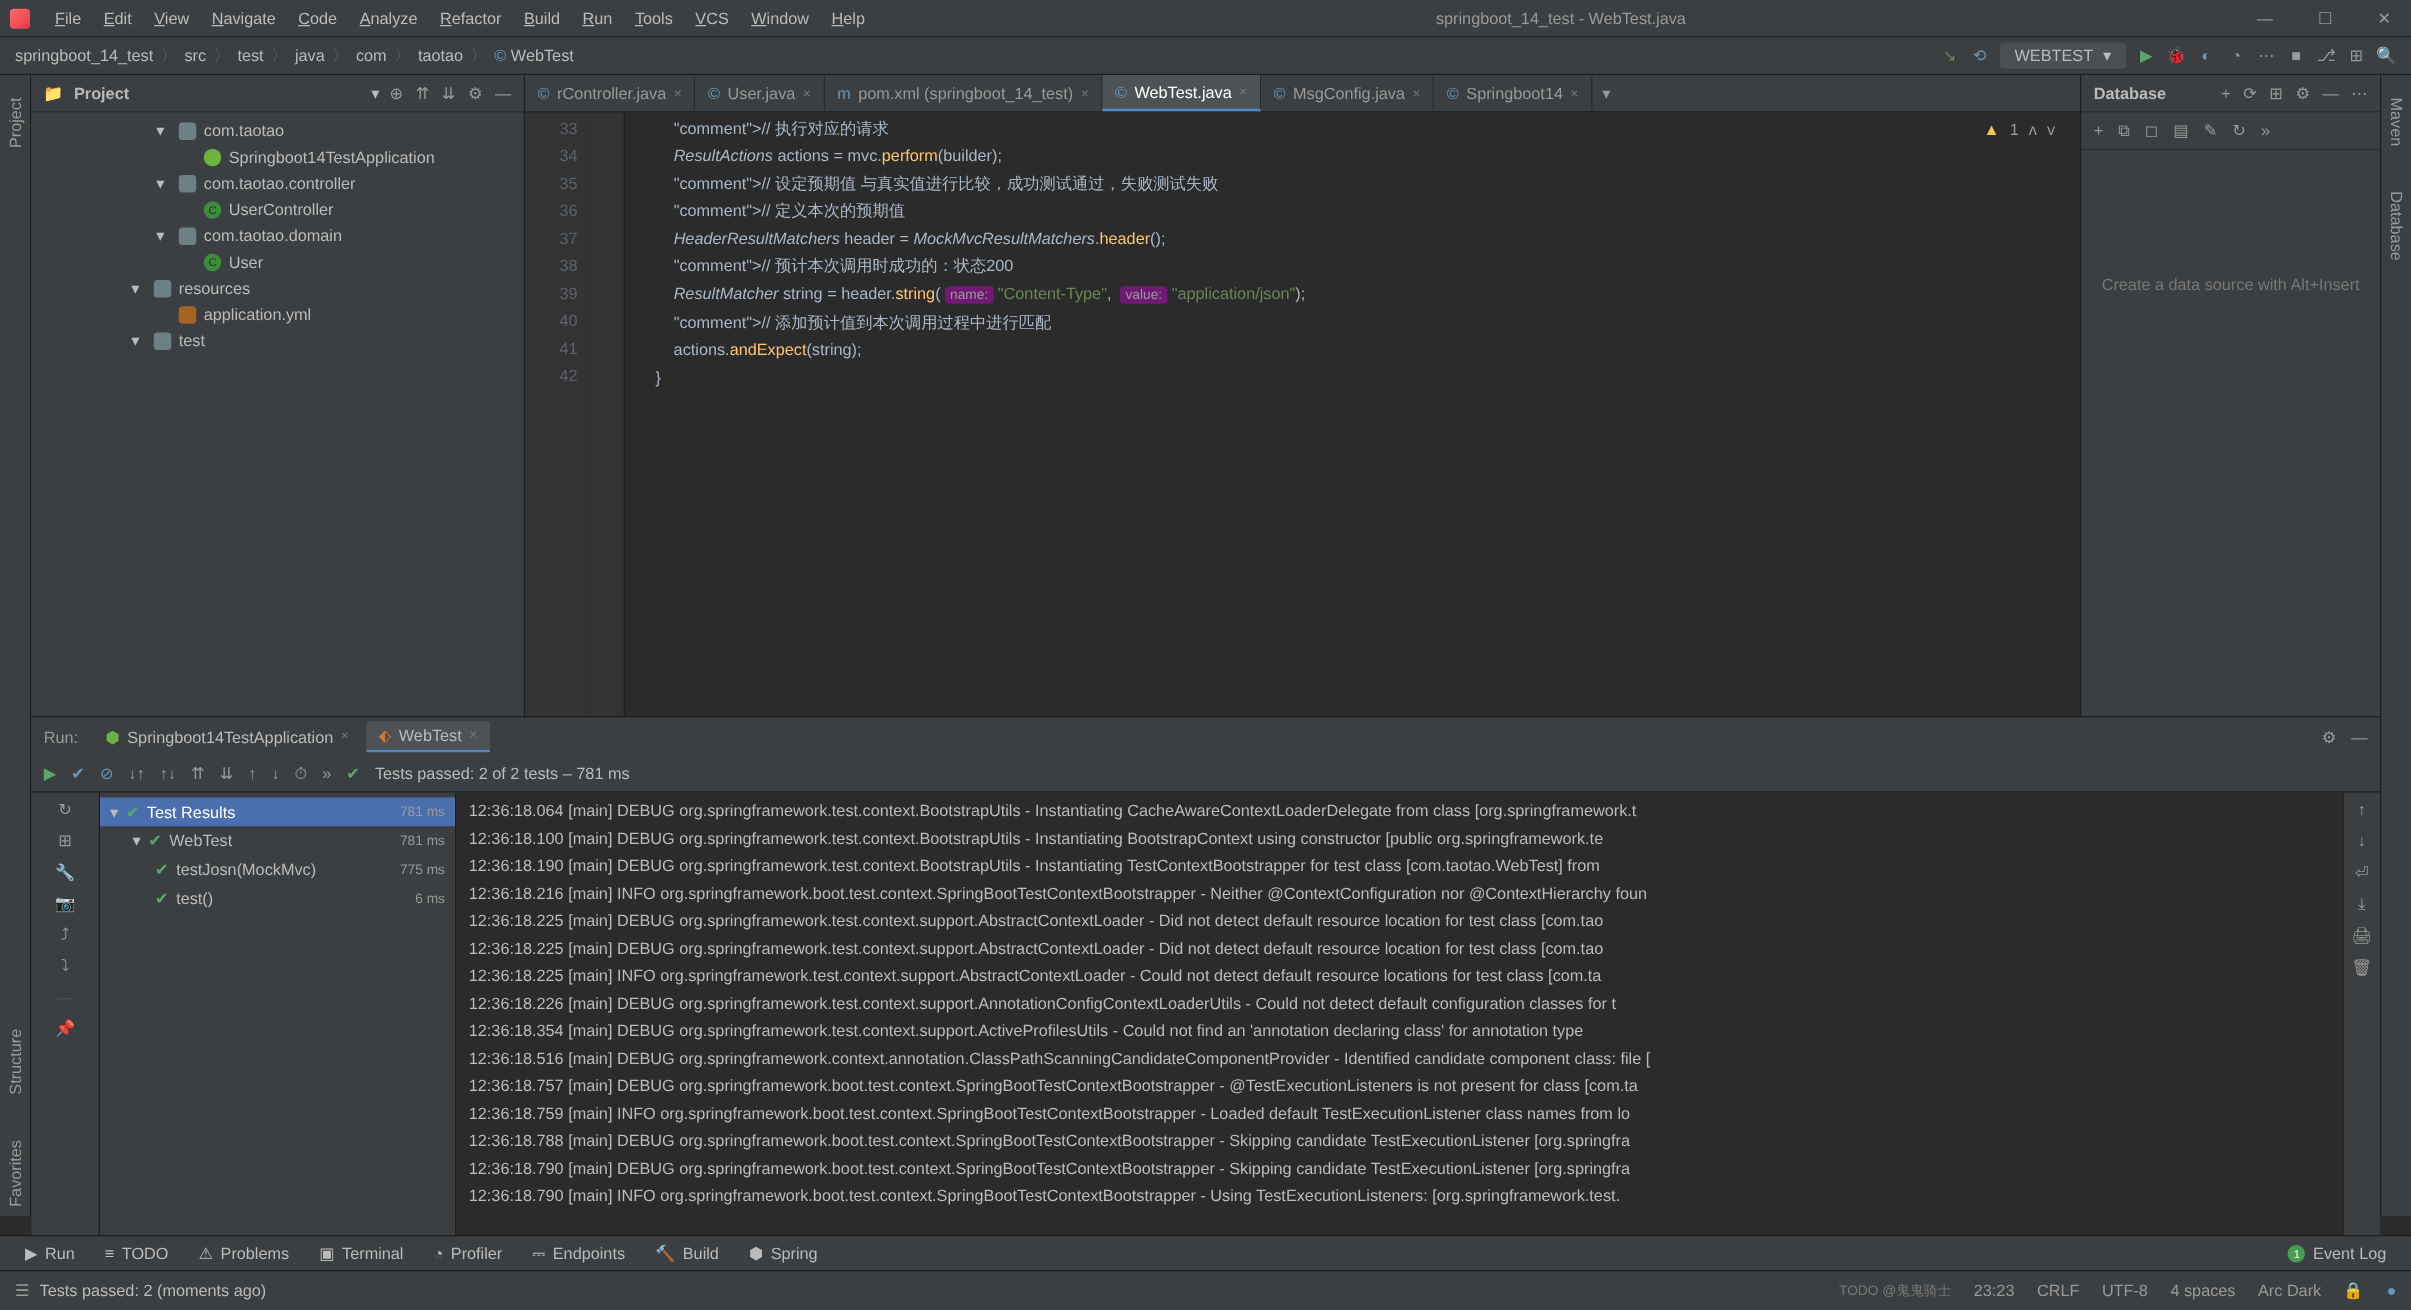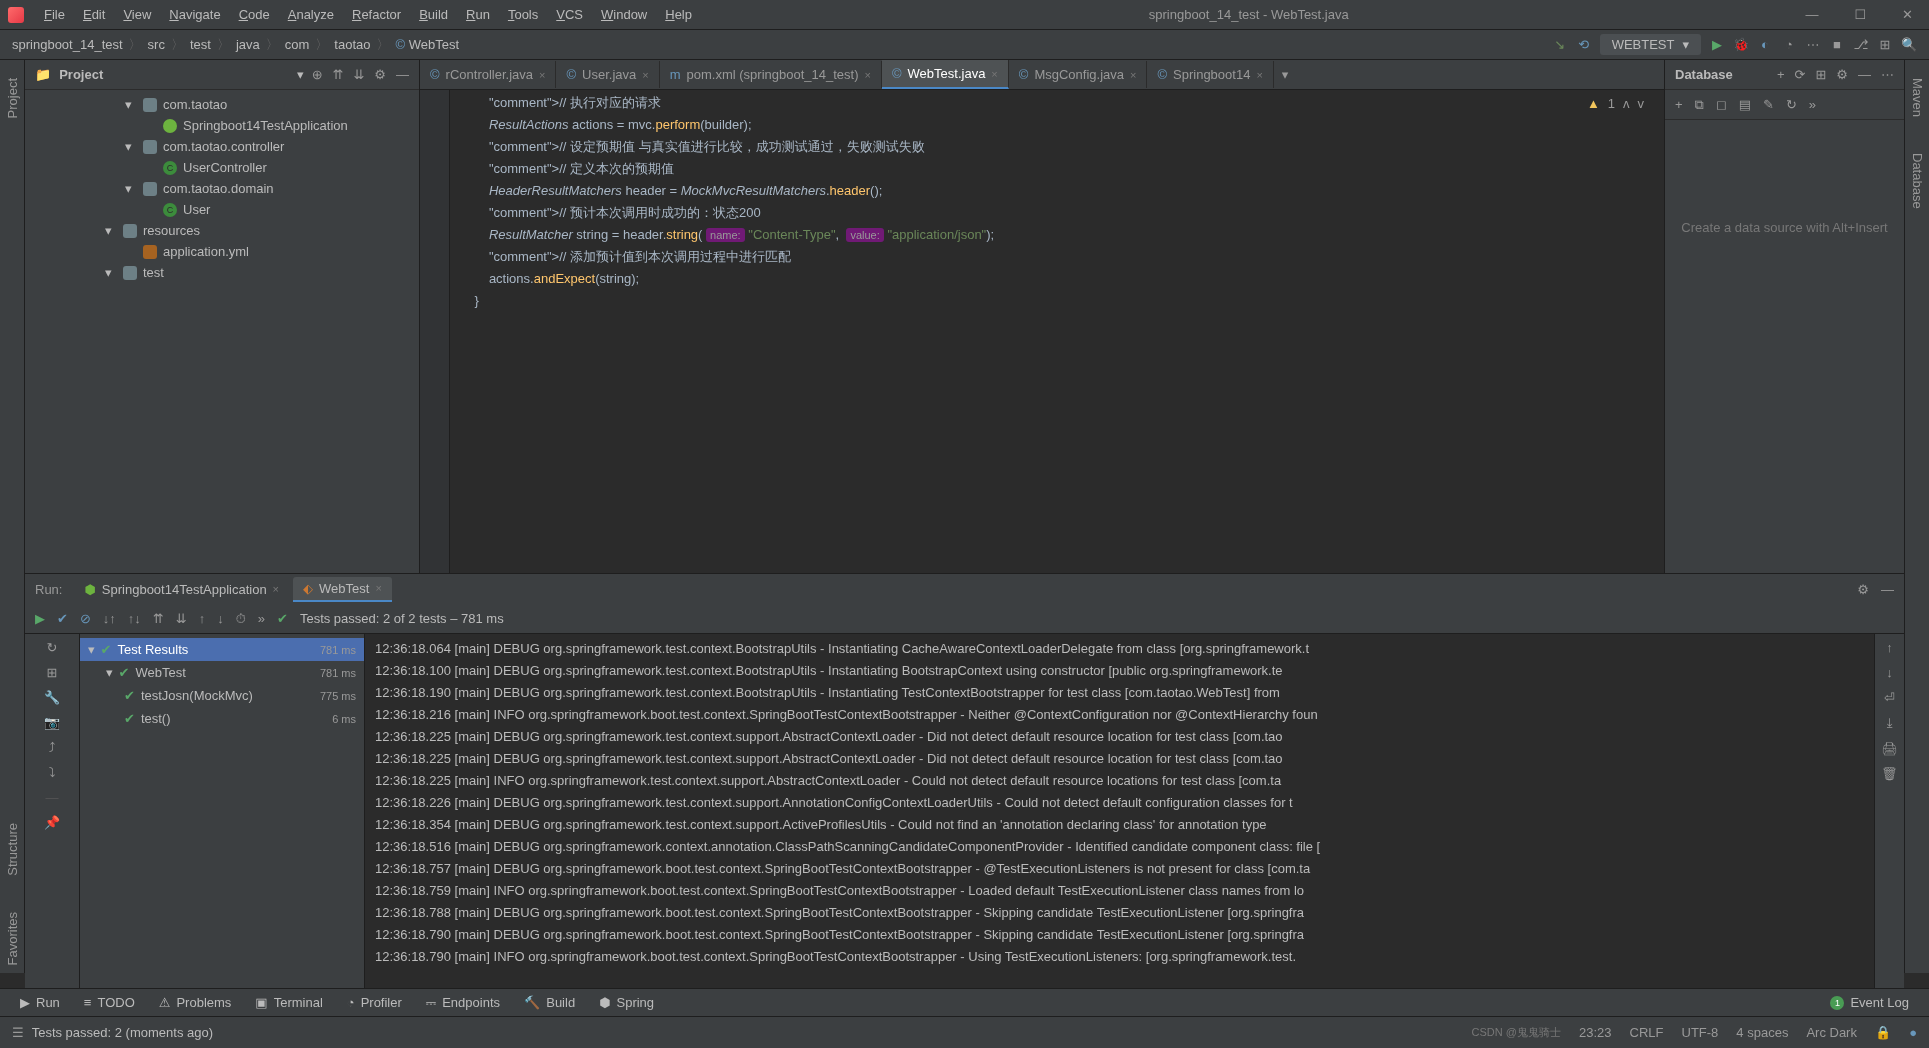--- a/index.html
+++ b/index.html
@@ -249,20 +249,21 @@
         </div>
         <span style="padding: 0px 8px; color: rgb(153, 153, 153);">▾</span>
       </div>
     <div class="editor-content">
       <div class="editor-warn">
         <span style="color:#f2c55c">▲</span>
           <span>1</span>
         <span>ʌ</span>
         <span>v</span>
       </div>
+      <div class="gutter" id="line-gutter">33<br>34<br>35<br>36<br>37<br>38<br>39<br>40<br>41<br>42<br></div>
       <div class="gutter2"></div>
       <div class="code" id="code-area">        <span class="&lt;span">"comment"</span>&gt;// 执行对应的请求
         <span class="type">ResultActions</span> actions = mvc.<span class="method">perform</span>(builder);
         <span class="&lt;span">"comment"</span>&gt;// 设定预期值 与真实值进行比较，成功测试通过，失败测试失败
         <span class="&lt;span">"comment"</span>&gt;// 定义本次的预期值
         <span class="type">HeaderResultMatchers</span> header = <span class="type">MockMvcResultMatchers</span>.<span class="method">header</span>();
         <span class="&lt;span">"comment"</span>&gt;// 预计本次调用时成功的：状态200
         <span class="type">ResultMatcher</span> string = header.<span class="method">string</span>( <span class="param-hint">name:</span> <span class="string">"Content-Type"</span>,  <span class="param-hint">value:</span> <span class="string">"application/json"</span>);
         <span class="&lt;span">"comment"</span>&gt;// 添加预计值到本次调用过程中进行匹配
         actions.<span class="method">andExpect</span>(string);
@@ -439,21 +440,21 @@
       <span>Event Log</span>
     </div>
   </div>
 
 <div class="status-bar">
   <div class="status-left">
     <span style="color:#999">☰</span>
     <span>Tests passed: 2 (moments ago)</span>
   </div>
   <div class="status-right">
-    <span style="color:#777;font-size:11px">CSDN @鬼鬼骑士</span>
+    <span style="color:#777;font-size:11px">TODO @鬼鬼骑士</span>
     <span>23:23</span>
     <span>CRLF</span>
     <span>UTF-8</span>
     <span>4 spaces</span>
     <span>Arc Dark</span>
     <span>🔒</span>
     <span style="color:#6897bb">●</span>
   </div>
 </div>
 

